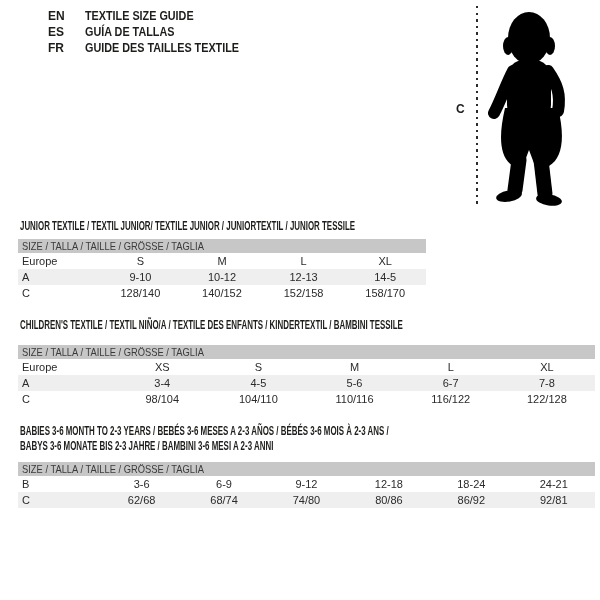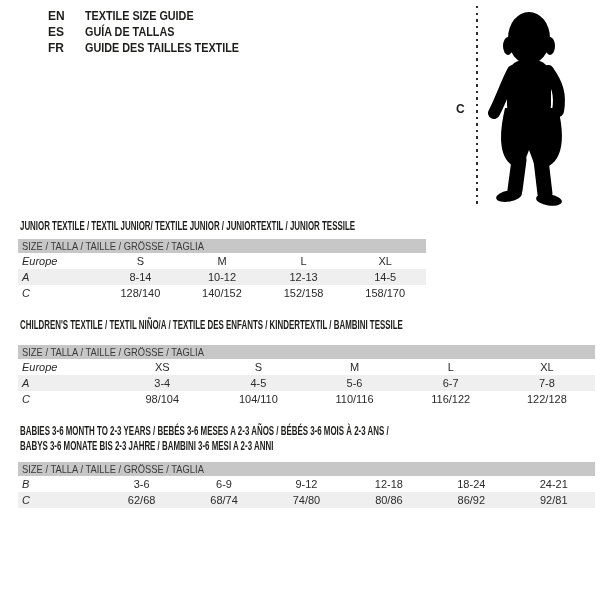--- a/index.html
+++ b/index.html
@@ -31,21 +31,21 @@
   #table1{left:18px;top:239px;width:408px;}
   #table2{left:18px;top:345px;width:577px;}
   #table3{left:18px;top:462px;width:577px;}
   col.c-label{width:62px;}
   tr.band td{
     background:var(--band_gray,#c7c7c7);height:14px;padding:0 0 0 4px;
     font-size:11px;color:var(--band_text,#3a3a3a);text-align:left;
   }
   tr.band td span{display:inline-block;transform:scaleX(0.85);transform-origin:0 50%;white-space:nowrap;}
   .sizetable td{height:16px;padding:0;text-align:center;color:#2a2a2a;}
-  .sizetable td.rowlabel{text-align:left;padding-left:4px;font-style:italic;}
+  .sizetable td.rowlabel{text-align:left;padding-left:4px;}
   tr.shaded td{background:var(--row_alt,#efefef);}
   
   .footnotes{position:absolute;left:20px;top:537px;font-weight:bold;font-size:12px;line-height:16px;}
   .footnote{transform:scaleX(0.64);transform-origin:0 50%;white-space:nowrap;}
 </style>
 </head>
 <body>
 
 <div class="page">
 
@@ -101,21 +101,21 @@
     </tr>
     <tr>
       <td class="rowlabel">Europe</td>
       <td>S</td>
       <td>M</td>
       <td>L</td>
       <td>XL</td>
     </tr>
     <tr class="shaded">
       <td class="rowlabel">A</td>
-      <td>8-14</td>
+      <td>9-10</td>
       <td>10-12</td>
       <td>12-13</td>
       <td>14-5</td>
     </tr>
     <tr>
       <td class="rowlabel">C</td>
       <td>128/140</td>
       <td>140/152</td>
       <td>152/158</td>
       <td>158/170</td>

